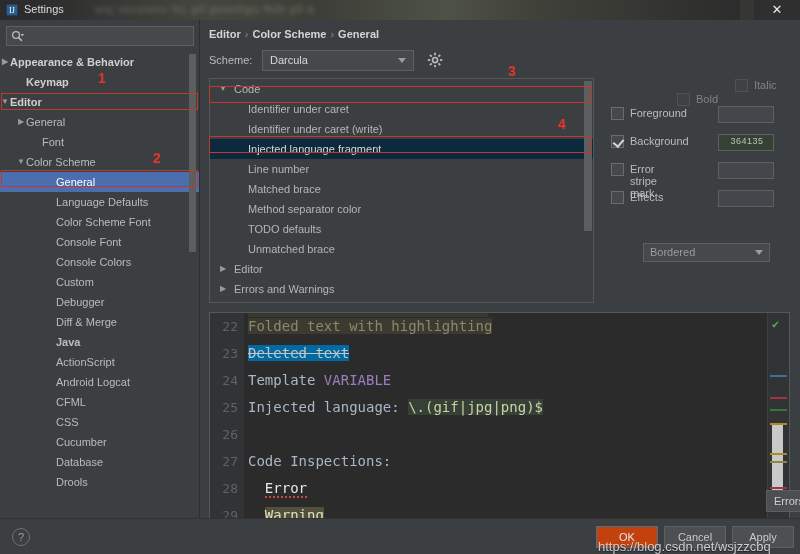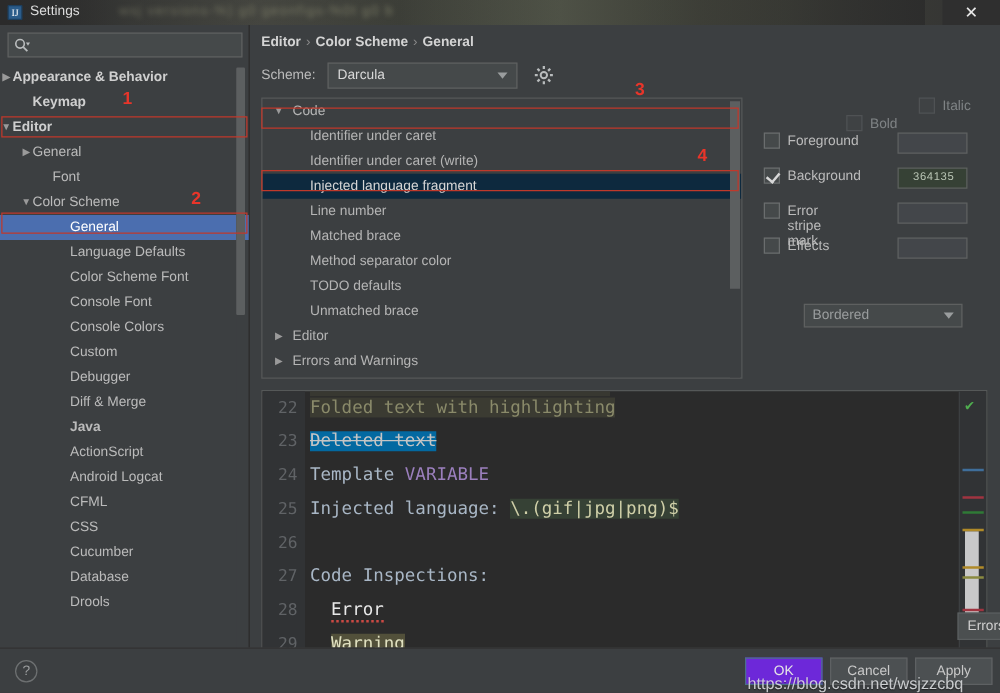--- a/index.html
+++ b/index.html
@@ -183,21 +183,21 @@
   #bottombar { position:absolute; left:0; top:498px; width:800px; height:36px;
     background:#3c3f41; border-top:1px solid #323232; }
   #help-btn { position:absolute; left:12px; top:9px; width:18px; height:18px;
     border:1px solid #6d7071; border-radius:50%; color:#9a9d9e; font-size:11px;
     text-align:center; line-height:16px; cursor:pointer; }
   .dlg-btn {
     position:absolute; top:7px; height:22px; min-width:62px; font-size:11px;
     border:1px solid #5e6163; background:#4c5052; color:#c8c8c8; cursor:pointer;
     text-align:center; line-height:20px; font-family:"Liberation Sans",sans-serif;
   }
-  #btn-ok { left:596px; background:#6d28d9; border-color:#4a708b; color:#e6e6e6; }
+  #btn-ok { left:596px; background:#c2410c; border-color:#4a708b; color:#e6e6e6; }
   #btn-cancel { left:664px; }
   #btn-apply { left:732px; width:60px; }
   #watermark {
     position:absolute; left:598px; top:20px; font-size:13px;
     color:rgba(235,238,240,.82); white-space:nowrap; z-index:40;
     font-family:"Liberation Sans",sans-serif;
     text-shadow:0 1px 1px rgba(0,0,0,.55);
   }
   #left-pane-edge { position:absolute; left:199px; top:0; width:1px; height:498px; background:#2e2e2e; }
 </style>

